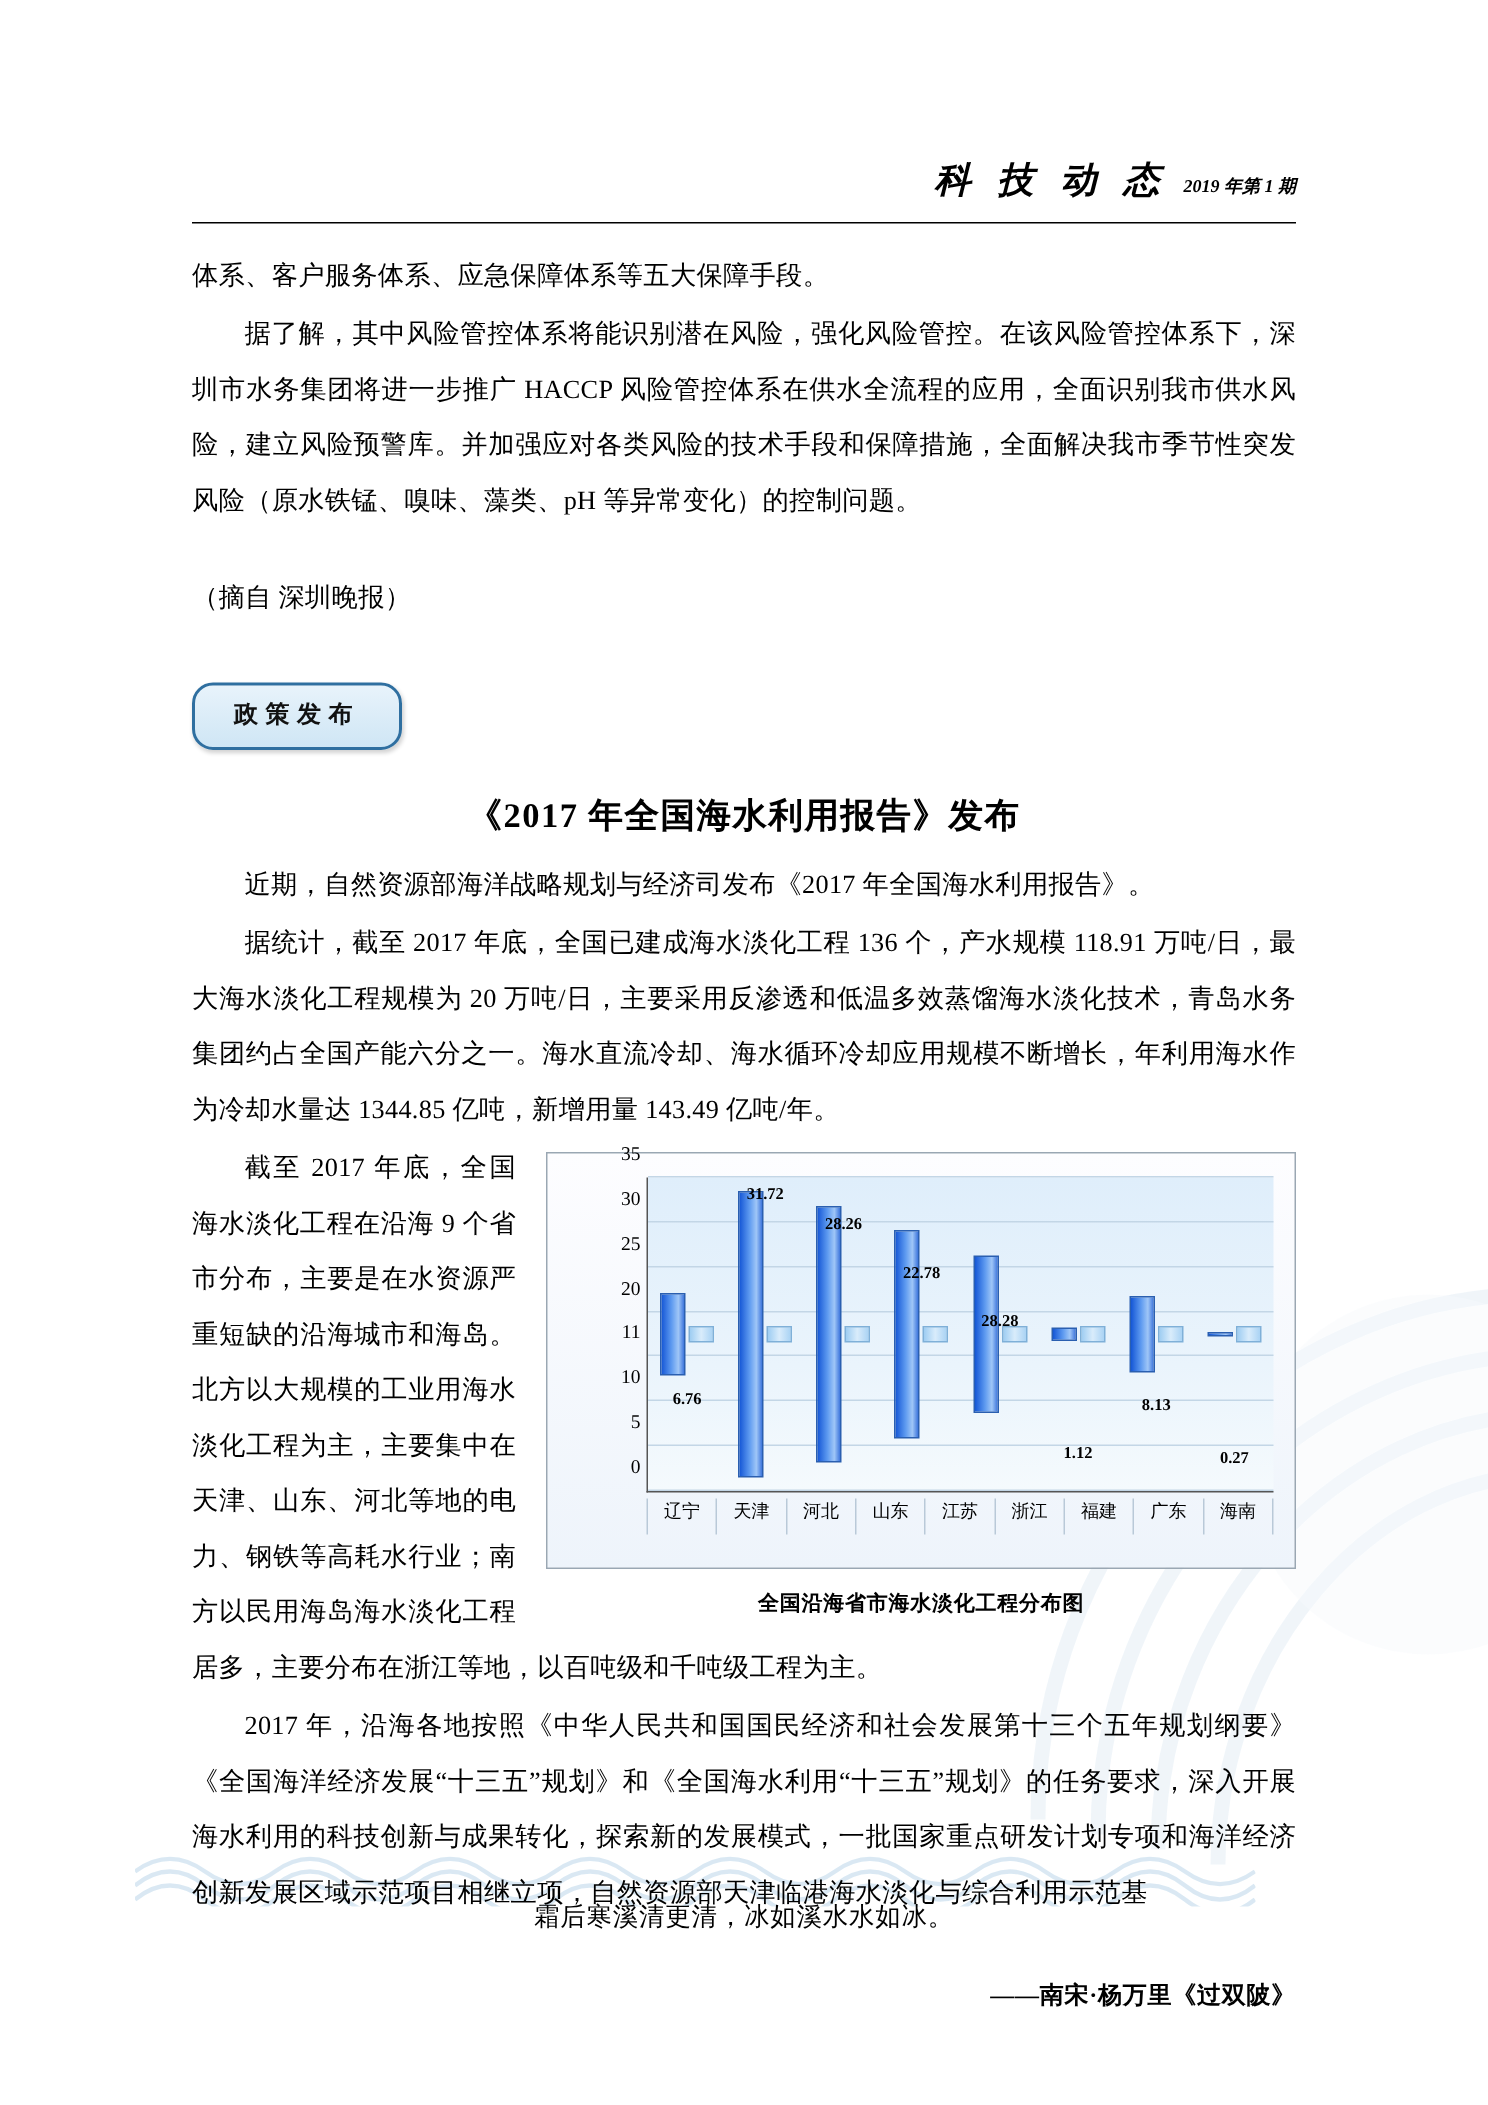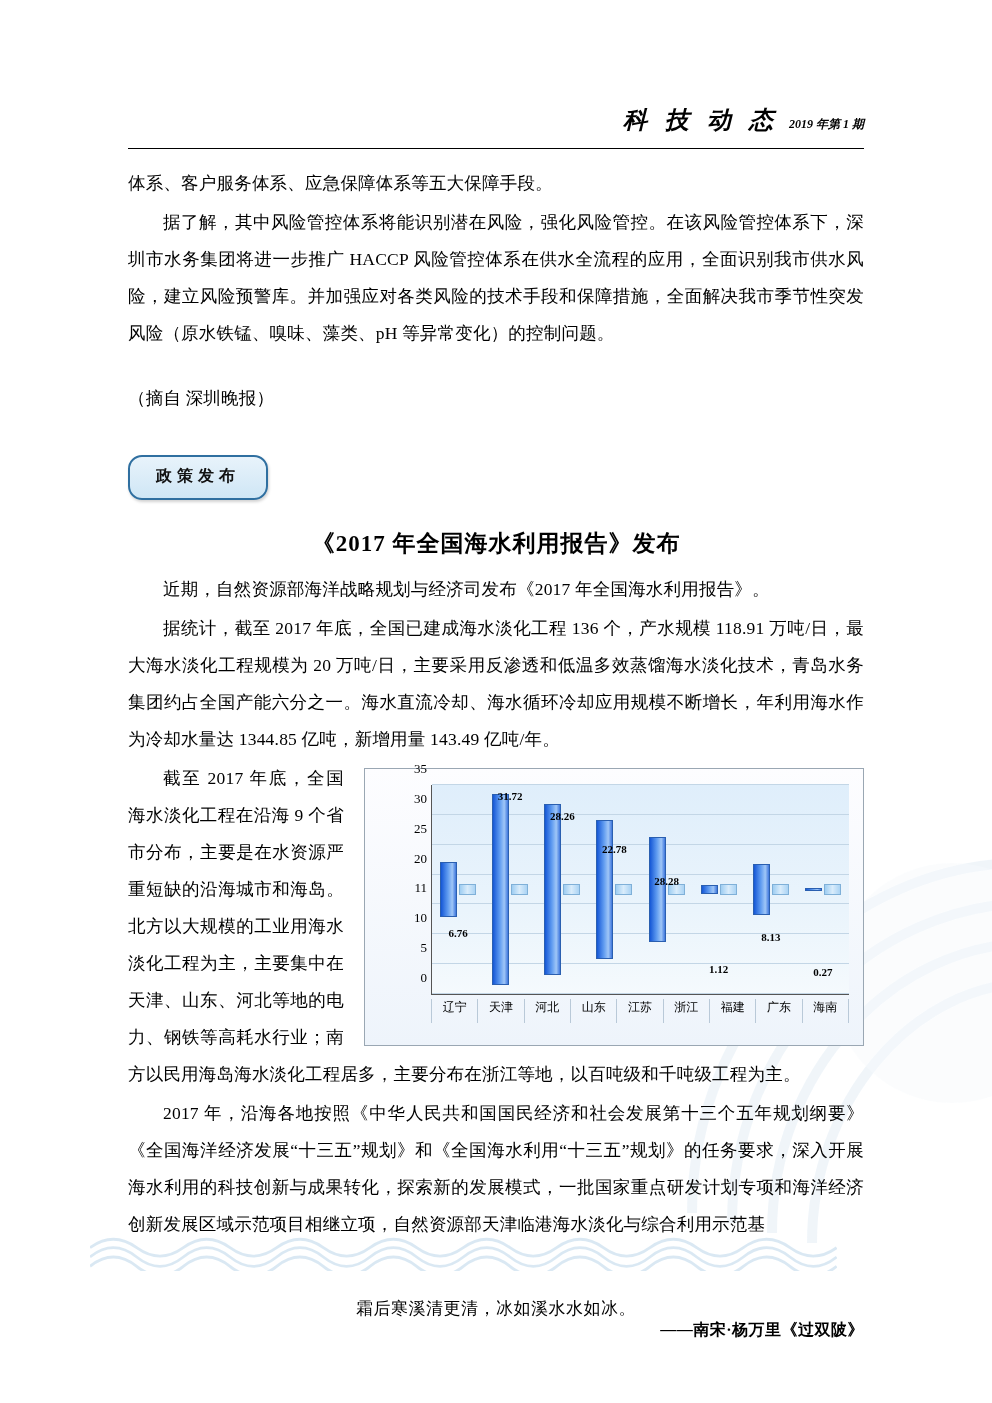--- a/index.html
+++ b/index.html
@@ -205,21 +205,21 @@
   }
   .footer-quote{
     font-size:17px;
     font-weight:normal;
     letter-spacing:.5px;
   }
   .footer-source{
     text-align:right;
     font-size:16px;
     font-weight:bold;
-    margin-top:0;
+    margin-top:31px;
     letter-spacing:.5px;
   }
 </style>
 </head>
 <body>
 
 <div class="page">
 
   <svg class="watermark" viewBox="0 0 380 420">
     <g fill="none" stroke="#cfe0ee" stroke-width="10">
@@ -333,20 +333,21 @@
             <span>河北</span>
             <span>山东</span>
             <span>江苏</span>
             <span>浙江</span>
             <span>福建</span>
             <span>广东</span>
             <span>海南</span>
           </div>
         </div>
       </div>
+      <div class="fig-caption">全国沿海省市海水淡化工程分布图</div>
     </div>
 
     <p class="indent">截至 2017 年底，全国海水淡化工程在沿海 9 个省市分布，主要是在水资源严重短缺的沿海城市和海岛。北方以大规模的工业用海水淡化工程为主，主要集中在天津、山东、河北等地的电力、钢铁等高耗水行业；南方以民用海岛海水淡化工程居多，主要分布在浙江等地，以百吨级和千吨级工程为主。</p>
     <p class="indent">2017 年，沿海各地按照《中华人民共和国国民经济和社会发展第十三个五年规划纲要》《全国海洋经济发展“十三五”规划》和《全国海水利用“十三五”规划》的任务要求，深入开展海水利用的科技创新与成果转化，探索新的发展模式，一批国家重点研发计划专项和海洋经济创新发展区域示范项目相继立项，自然资源部天津临港海水淡化与综合利用示范基</p>
 
   </div>
 
   <div class="footer">
     <div class="footer-quote">霜后寒溪清更清，冰如溪水水如冰。</div>
     <div class="footer-source">——南宋·杨万里《过双陂》</div>

